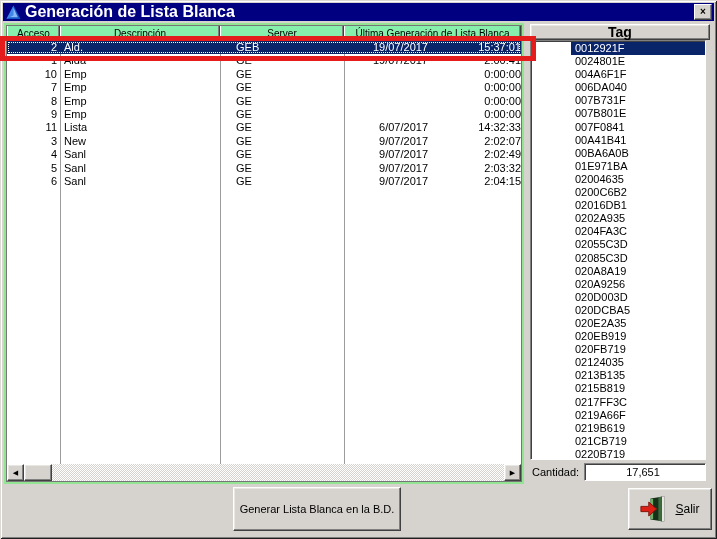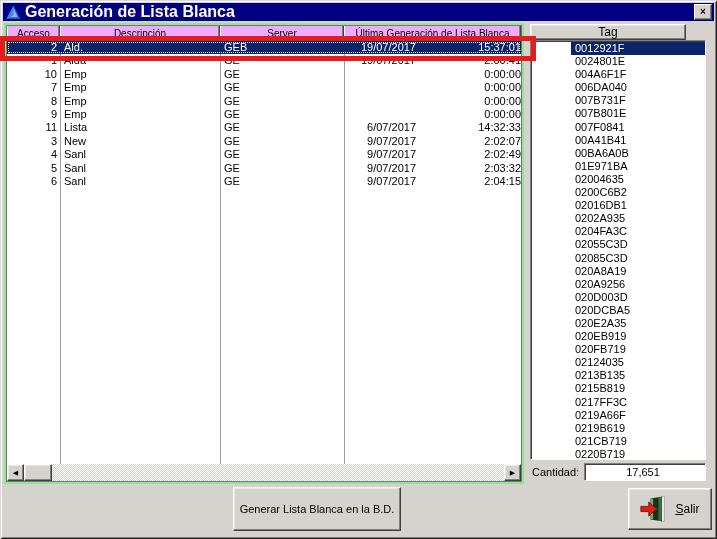--- a/index.html
+++ b/index.html
@@ -19,46 +19,46 @@
     border:1px solid;border-color:#fff #404040 #404040 #fff;box-shadow:inset -1px -1px 0 #808080;}
   
   .raised{border:1px solid;border-color:#ffffff #404040 #404040 #ffffff;box-shadow:inset -1px -1px 0 #808080, inset 1px 1px 0 #e9e7e2;background:#d6d3ce;}
   .sunken{border:1px solid;border-color:#808080 #ffffff #ffffff #808080;box-shadow:inset 1px 1px 0 #404040;background:#fff;}
   
   .grid-frame{position:absolute;left:4px;top:23px;width:520px;height:461px;
     border:2px solid var(--frame_green,#93e493);background:#b7e4b7;box-sizing:border-box;}
   .grid-inner{position:absolute;inset:0;border:1px solid #767676;background:#fff;}
   .ghead{position:absolute;left:0;top:0;right:0;height:15px;display:flex;overflow:hidden;}
   .hcell{box-sizing:border-box;height:17px;display:flex;align-items:center;justify-content:center;
-    font-size:10px;color:#000;background:#f0abfc;margin-top:-2px;padding-top:2px;
+    font-size:10px;color:#000;background:#86efac;margin-top:-2px;padding-top:2px;
     border:1px solid;border-color:#fff #404040 #404040 #fff;box-shadow:inset -1px -1px 0 #808080;}
   .hc0{width:53px;} .hc1{width:160px;} .hc2{width:124px;} .hc3{flex:1;}
   .vline{position:absolute;top:15px;bottom:17px;width:1px;background:#9c9c9c;z-index:1;}
   .rows{position:absolute;left:0;top:15px;right:0;z-index:2;}
   .trow{height:13.4px;display:flex;font-size:11px;line-height:13px;color:#000;white-space:nowrap;}
   .c0{width:53px;text-align:right;padding-right:3px;box-sizing:border-box;}
   .c1{width:160px;padding-left:4px;box-sizing:border-box;overflow:hidden;}
-  .c2{width:124px;padding-left:4px;box-sizing:border-box;overflow:hidden;}
+  .c2{width:124px;padding-left:4px;box-sizing:border-box;overflow:hidden;margin-left:12px;}
   .c3{flex:1;display:flex;}
   .fecha{width:72px;text-align:right;}
   .hora{flex:1;text-align:right;padding-right:0;}
   .trow.selected{background:var(--selection,#0a246a);color:#fff;outline:1px dotted #fff;outline-offset:-2px;}
   
   .hscroll{position:absolute;left:0;right:0;bottom:0;height:17px;display:flex;z-index:3;
     background-image:repeating-conic-gradient(#ffffff 0% 25%, #d6d3ce 0% 50%);background-size:2px 2px;}
   .sb-btn{width:17px;height:17px;box-sizing:border-box;display:flex;align-items:center;justify-content:center;
     font-size:7px;color:#000;flex:0 0 auto;}
   .sb-thumb{width:28px;height:17px;box-sizing:border-box;flex:0 0 auto;}
   .sb-track{flex:1;}
   
   .red-box{position:absolute;left:0;top:36px;width:536px;height:25px;box-sizing:border-box;
     border:5px solid var(--annotation,#e51c1c);z-index:6;pointer-events:none;}
   
-  .tag-head{position:absolute;left:530px;top:24px;width:156px;height:16px;box-sizing:border-box;
-    display:flex;align-items:center;justify-content:center;font-size:12px;}
+  .tag-head{position:absolute;left:530px;top:24px;width:180px;height:16px;box-sizing:border-box;
+    display:flex;align-items:center;justify-content:center;font-size:14px;font-weight:bold;}
   .tag-list{position:absolute;left:530px;top:40px;width:176px;height:420px;box-sizing:border-box;
     overflow:hidden;padding-top:1px;padding-left:40px;}
   .tag-item{height:13.1px;line-height:13px;font-size:11px;padding-left:4px;color:#000;white-space:nowrap;}
   .tag-item.selected{background:var(--selection,#0a246a);color:#fff;}
   
   .cant-label{position:absolute;left:532px;top:466px;font-size:11px;color:#000;}
   .cant-field{position:absolute;left:584px;top:463px;width:122px;height:18px;box-sizing:border-box;
     font-size:11px;text-align:center;padding:2px 4px 0 0;color:#000;}
   
   .btn{display:flex;align-items:center;justify-content:center;font-size:11px;color:#000;box-sizing:border-box;cursor:default;}

